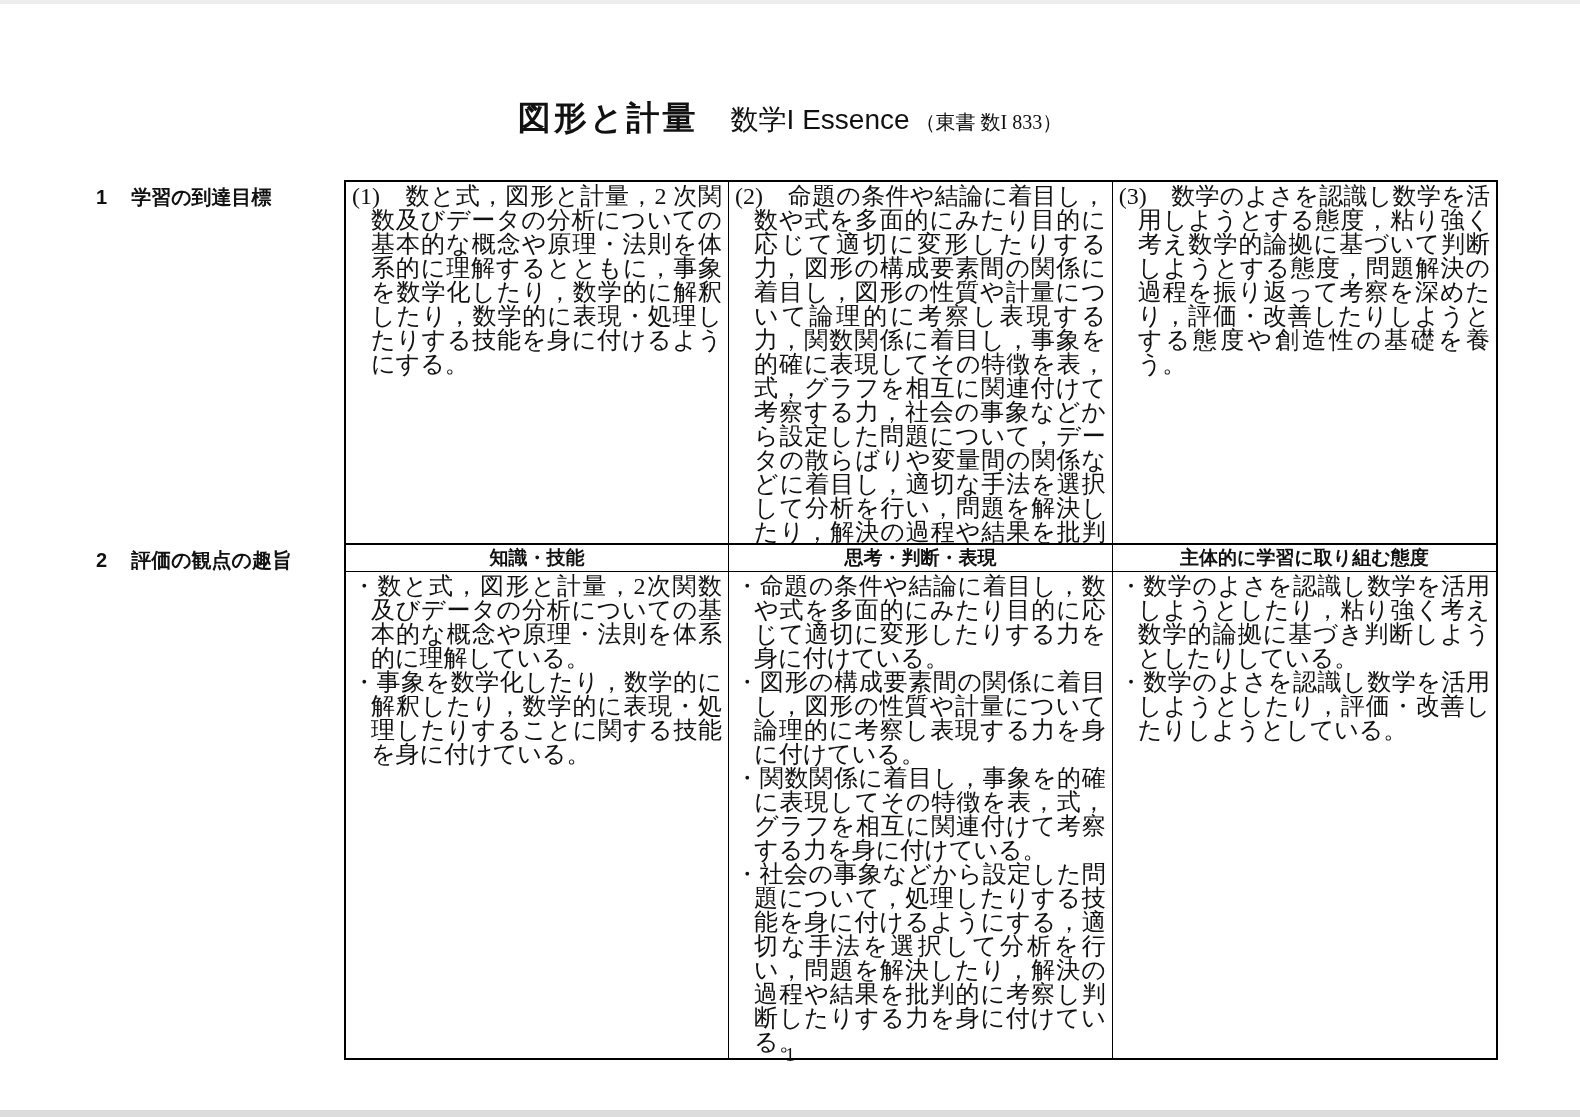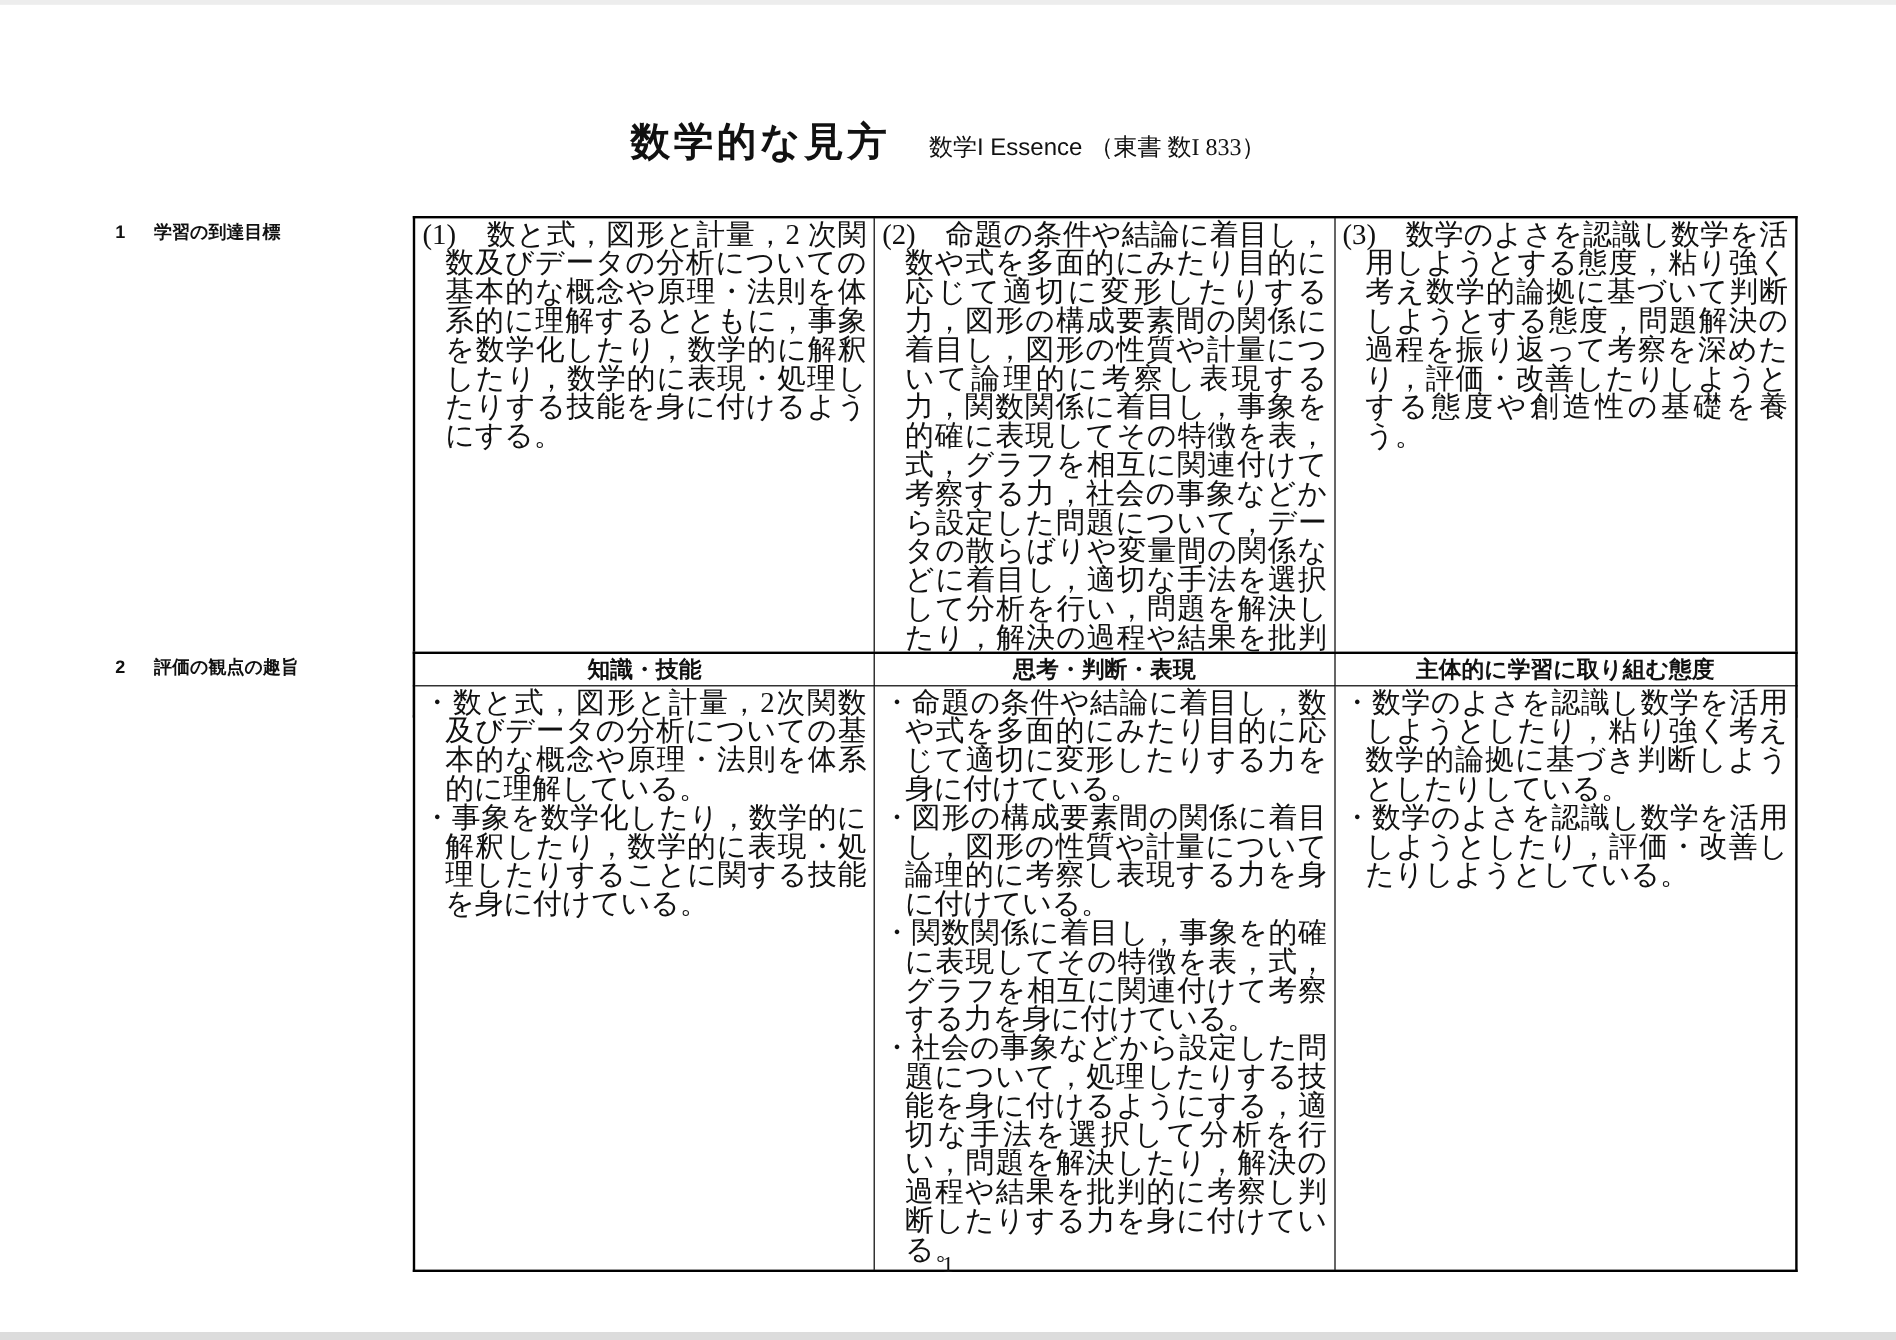--- a/index.html
+++ b/index.html
@@ -28,37 +28,37 @@
   }
   .doc-title {
     font-family: "Liberation Sans", sans-serif;
     font-weight: 700;
     font-size: 33px;
     letter-spacing: 3px;
     vertical-align: baseline;
   }
   .doc-subtitle-main {
     font-family: "Liberation Sans", sans-serif;
-    font-size: 20px;
+    font-size: 28px;
     margin-left: 32px;
     vertical-align: baseline;
   }
   .doc-subtitle-paren {
     font-family: "Liberation Serif", serif;
     font-size: 20px;
     margin-left: 6px;
     vertical-align: baseline;
   }
 
   
   .sec-label {
     position: absolute; left: 96px;
     font-family: "Liberation Sans", sans-serif;
     font-weight: 700;
-    font-size: 15px;
+    font-size: 20px;
     white-space: nowrap;
   }
   .sec-label .sec-num { display: inline-block; margin-right: 24px; }
   #sec1-label { top: 184px; }
   #sec2-label { top: 547px; }
 
   
   .doc-table {
     position: absolute; left: 344px; width: 1154px;
     border-collapse: collapse; table-layout: fixed;
@@ -109,21 +109,21 @@
     font-size: 19px;
   }
 </style>
 </head>
 <body>
 
 <div class="page">
   <div class="edge-top"></div>
 
   <div class="title-row">
-    <span class="doc-title">数学的な見方</span><span class="doc-subtitle-main">数学I Essence</span><span class="doc-subtitle-paren">（東書 数I 833）</span>
+    <span class="doc-title">図形と計量</span><span class="doc-subtitle-main">数学I Essence</span><span class="doc-subtitle-paren">（東書 数I 833）</span>
   </div>
 
   <div class="sec-label" id="sec1-label">
     <span class="sec-num">1</span><span>学習の到達目標</span>
   </div>
 
   <table class="doc-table" id="table1">
     <colgroup>
       <col style="width:33.3%">
         <col style="width:33.3%">

